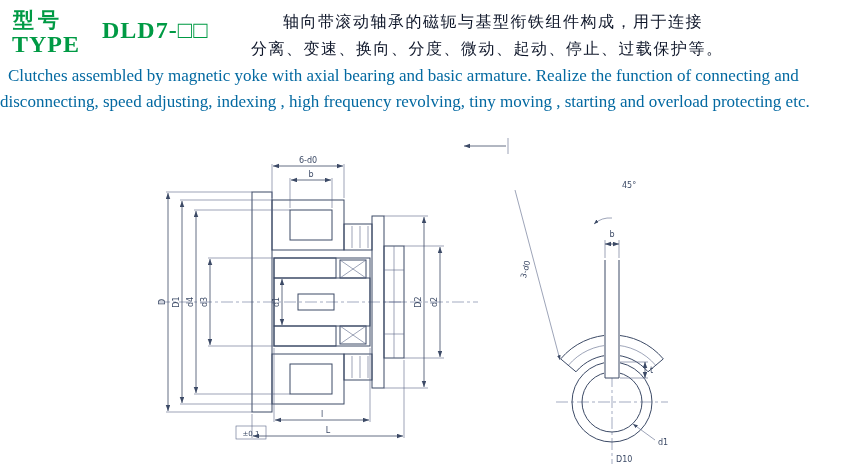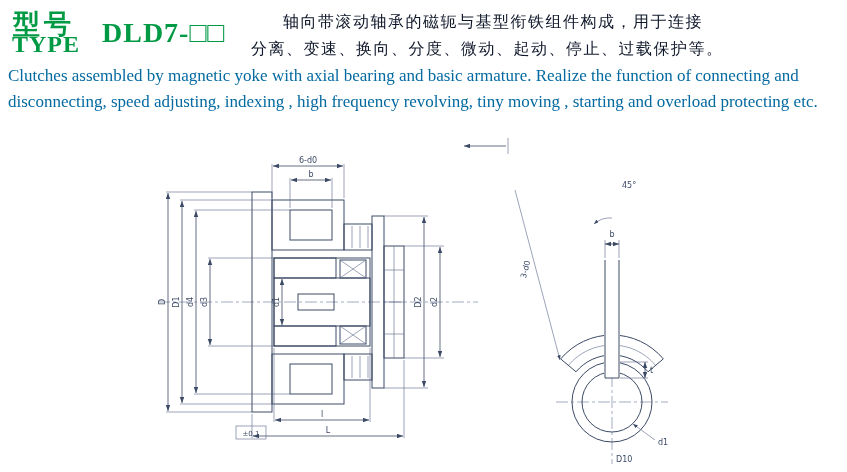--- a/index.html
+++ b/index.html
@@ -1,29 +1,29 @@
 <!DOCTYPE html>
 <html><head>
 <meta charset="utf-8">
 <style>
   html,body{margin:0;padding:0;}
   body{width:847px;height:472px;background:#ffffff;position:relative;overflow:hidden;
        font-family:"DejaVu Sans",sans-serif;}
   .abs{position:absolute;white-space:nowrap;}
-  .cn-title{left:13px;top:6px;font-size:27px;font-weight:bold;color:#009a44;letter-spacing:4px;}
+  .cn-title{left:13px;top:6px;font-size:21px;font-weight:bold;color:#009a44;letter-spacing:4px;}
   .en-title{left:12px;top:31px;font-size:24px;font-weight:bold;color:#009a44;
             font-family:"Liberation Serif",serif;letter-spacing:1px;}
-  .model{left:102px;top:17px;font-size:28px;font-weight:bold;color:#009a44;
+  .model{left:102px;top:17px;font-size:24px;font-weight:bold;color:#009a44;
          font-family:"Liberation Serif",serif;letter-spacing:1px;}
   .cn-desc{font-size:16px;color:#0f172a;letter-spacing:1.5px;}
   .cn-l1{left:283px;top:12px;}
   .cn-l2{left:251px;top:39px;}
   .en-desc{font-family:"Liberation Serif",serif;font-size:17px;color:#0369a1;}
   .en-l1{left:8px;top:66px;}
-  .en-l2{left:8px;top:92px;}
+  .en-l2{left:0;top:92px;}
   svg{position:absolute;left:0;top:120px;}
   .ln{stroke:#3c4a66;stroke-width:1;fill:none;}
   .thin{stroke:#5a6788;stroke-width:0.6;fill:none;}
   .cl{stroke:#7b87a8;stroke-width:0.7;fill:none;stroke-dasharray:12 3 3 3;}
   .dimln{stroke:#3c4a66;stroke-width:0.8;fill:none;}
   text.dim{font-family:"DejaVu Sans",sans-serif;font-size:8px;fill:#3c4a66;}
   text.dims{font-family:"DejaVu Sans",sans-serif;font-size:7px;fill:#3c4a66;}
 </style>
 </head>
 <body>

